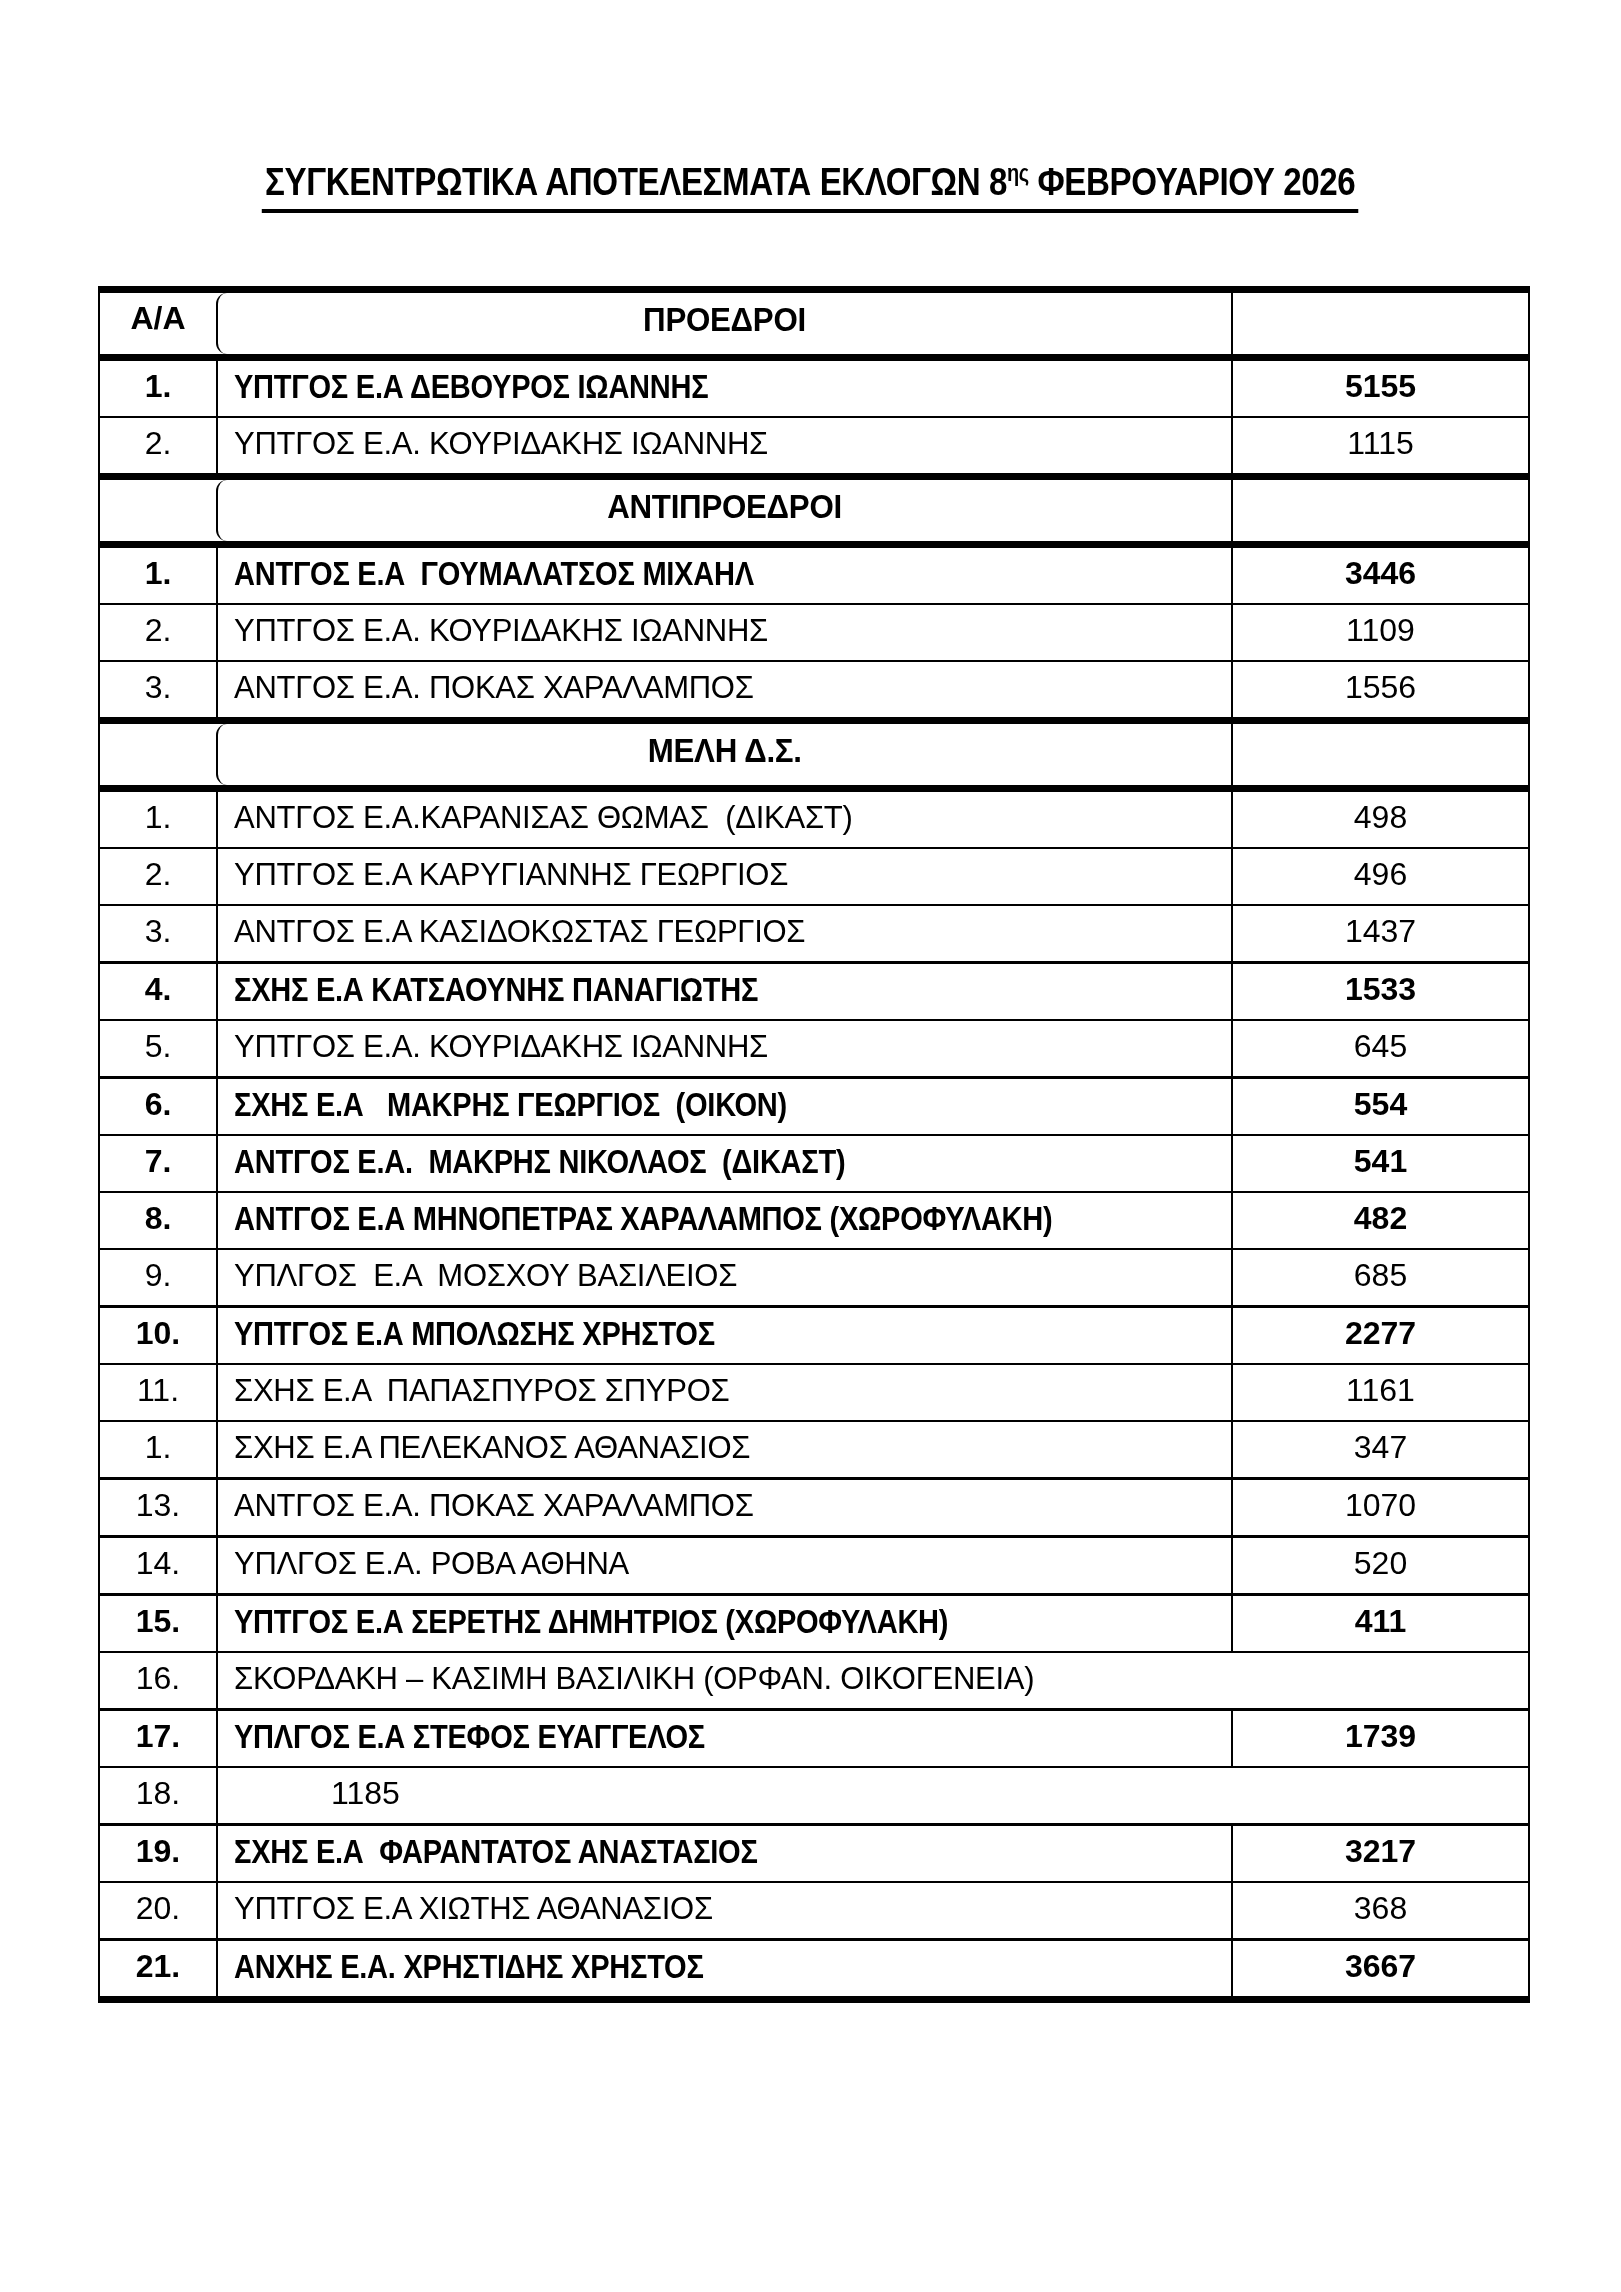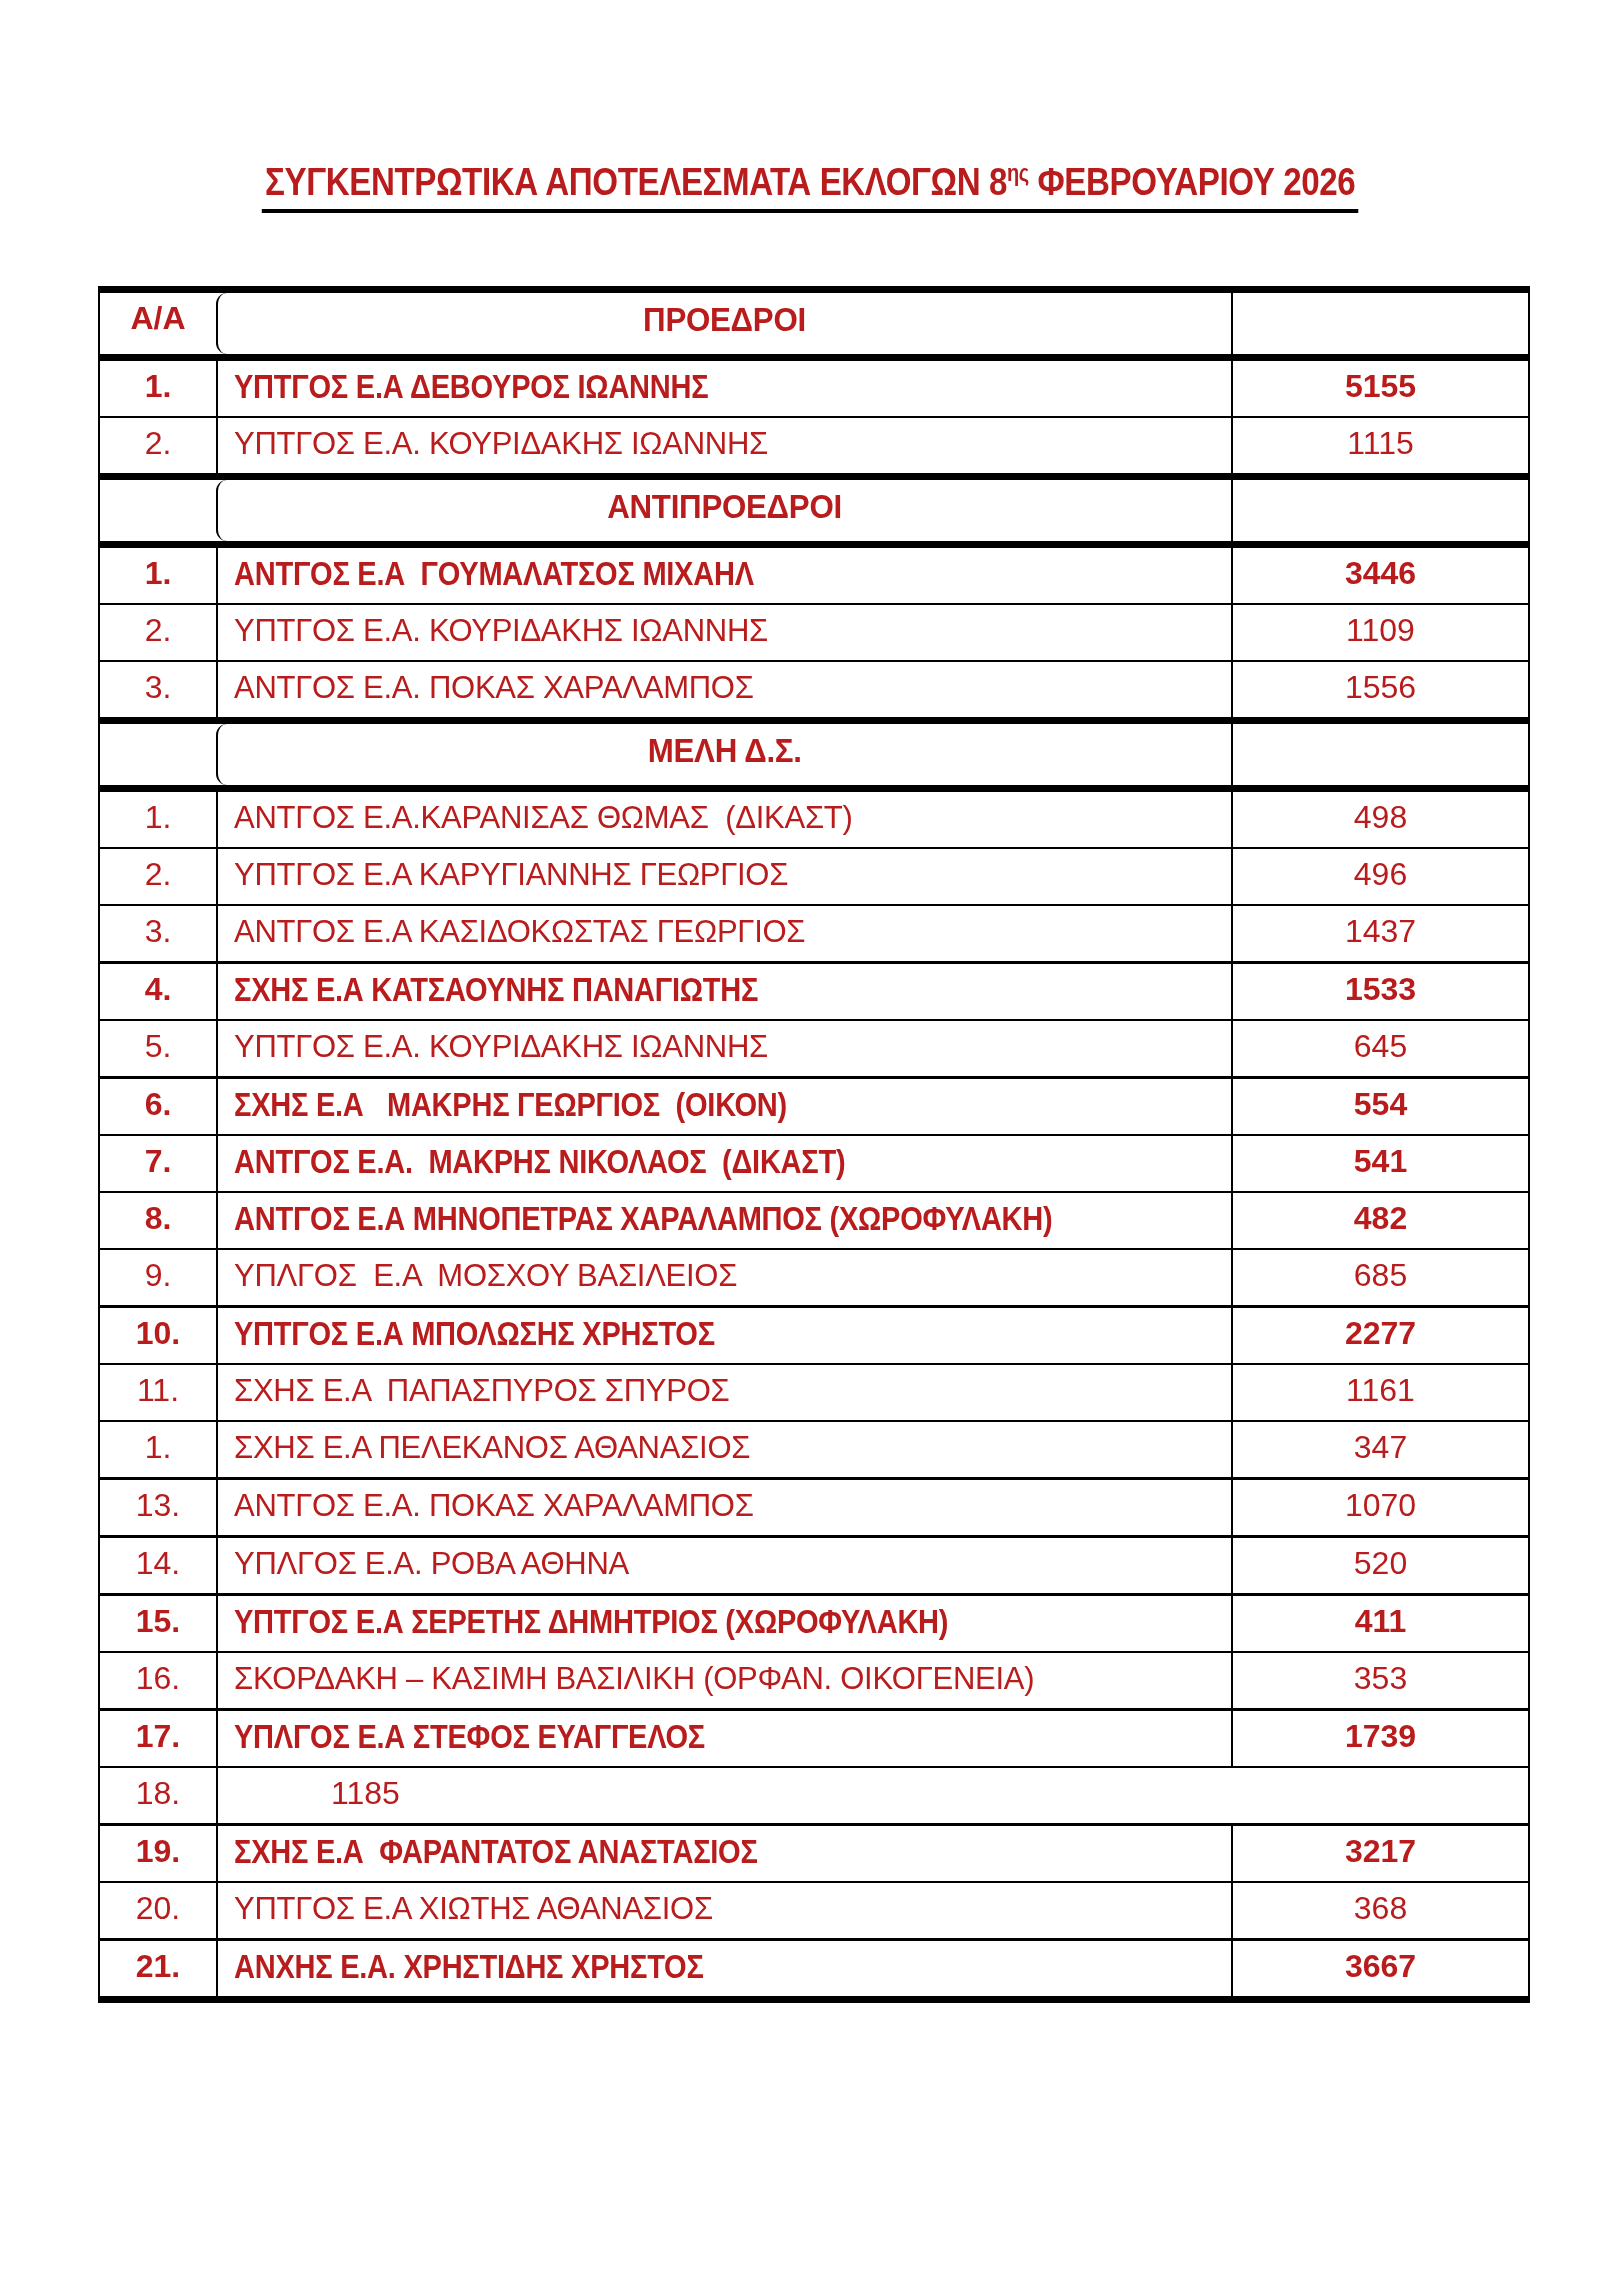--- a/index.html
+++ b/index.html
@@ -1,21 +1,21 @@
 <!DOCTYPE html>
 <html><head>
 <meta charset="utf-8">
 <style>
   html,body{margin:0;padding:0;background:#e8e8e8;}
   .page{
     position:relative;
     width:1621px;height:2293px;
     background:#ffffff;
     font-family:"Liberation Sans", sans-serif;
-    color:#b91c1c;
+    color:#000000;
     overflow:hidden;
   }
   
   .title-wrap{
     position:absolute;
     top:160px;left:0;right:0;
     text-align:center;
   }
   .title-text{
     display:inline-block;
@@ -217,21 +217,20 @@
         <div class="cell votes-cell">520</div>
       </div>
       <div class="row data-row top-med bold">
         <div class="cell idx-cell">15.</div>
         <div class="cell name-cell"><span class="name-text">ΥΠΤΓΟΣ Ε.Α ΣΕΡΕΤΗΣ ΔΗΜΗΤΡΙΟΣ (ΧΩΡΟΦΥΛΑΚΗ)</span></div>
         <div class="cell votes-cell">411</div>
       </div>
       <div class="row data-row top-thin">
         <div class="cell idx-cell">16.</div>
         <div class="cell name-cell"><span class="name-text">ΣΚΟΡΔΑΚΗ – ΚΑΣΙΜΗ ΒΑΣΙΛΙΚΗ (ΟΡΦΑΝ. ΟΙΚΟΓΕΝΕΙΑ)</span></div>
-        <div class="cell votes-cell">353</div>
       </div>
       <div class="row data-row top-med bold">
         <div class="cell idx-cell">17.</div>
         <div class="cell name-cell"><span class="name-text">ΥΠΛΓΟΣ Ε.Α ΣΤΕΦΟΣ ΕΥΑΓΓΕΛΟΣ</span></div>
         <div class="cell votes-cell">1739</div>
       </div>
       <div class="row data-row top-thin">
         <div class="cell idx-cell">18.</div>
         <div class="cell votes-cell">1185</div>
       </div>

